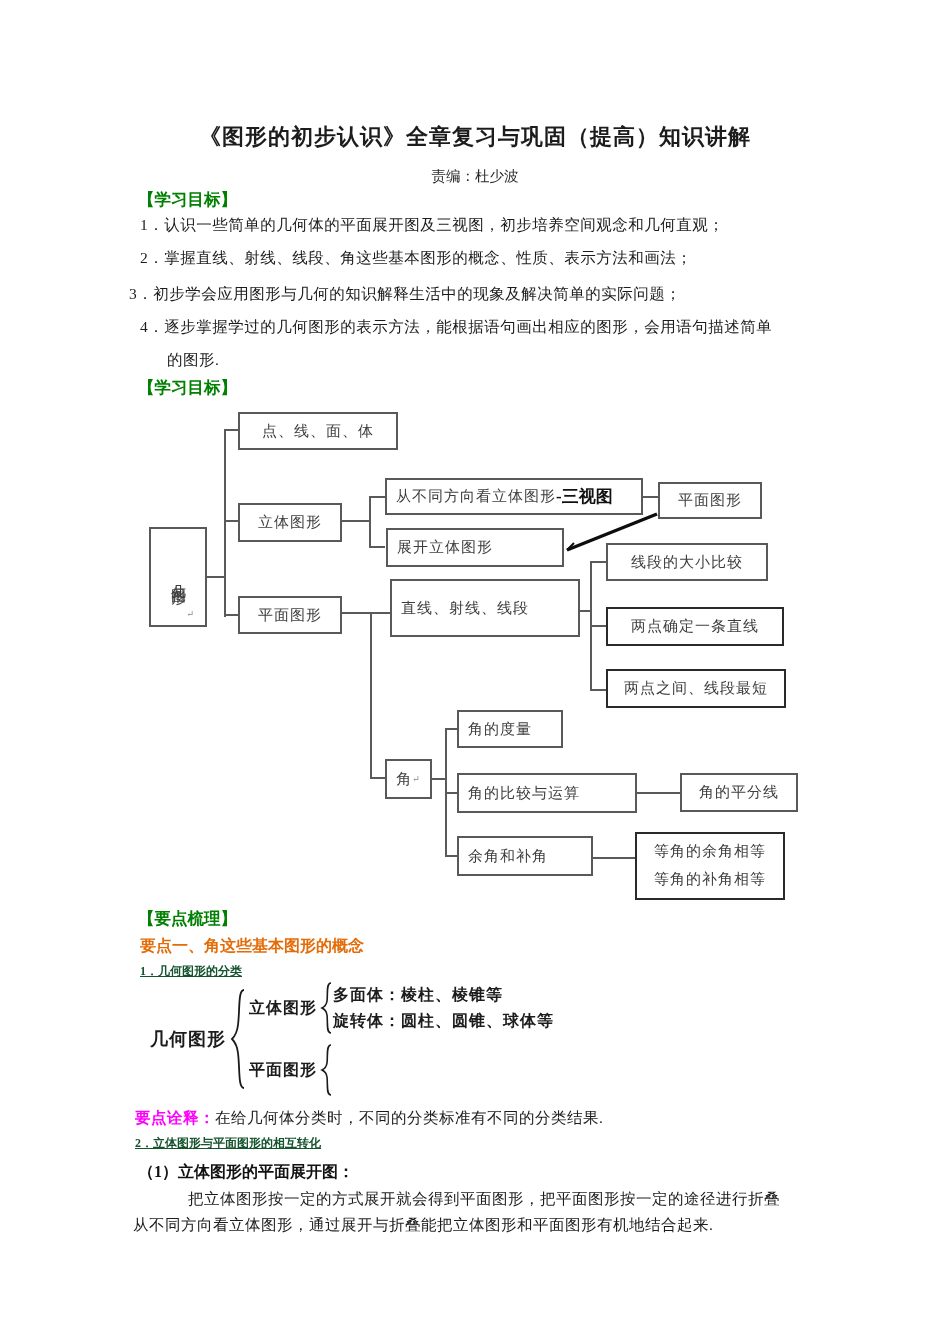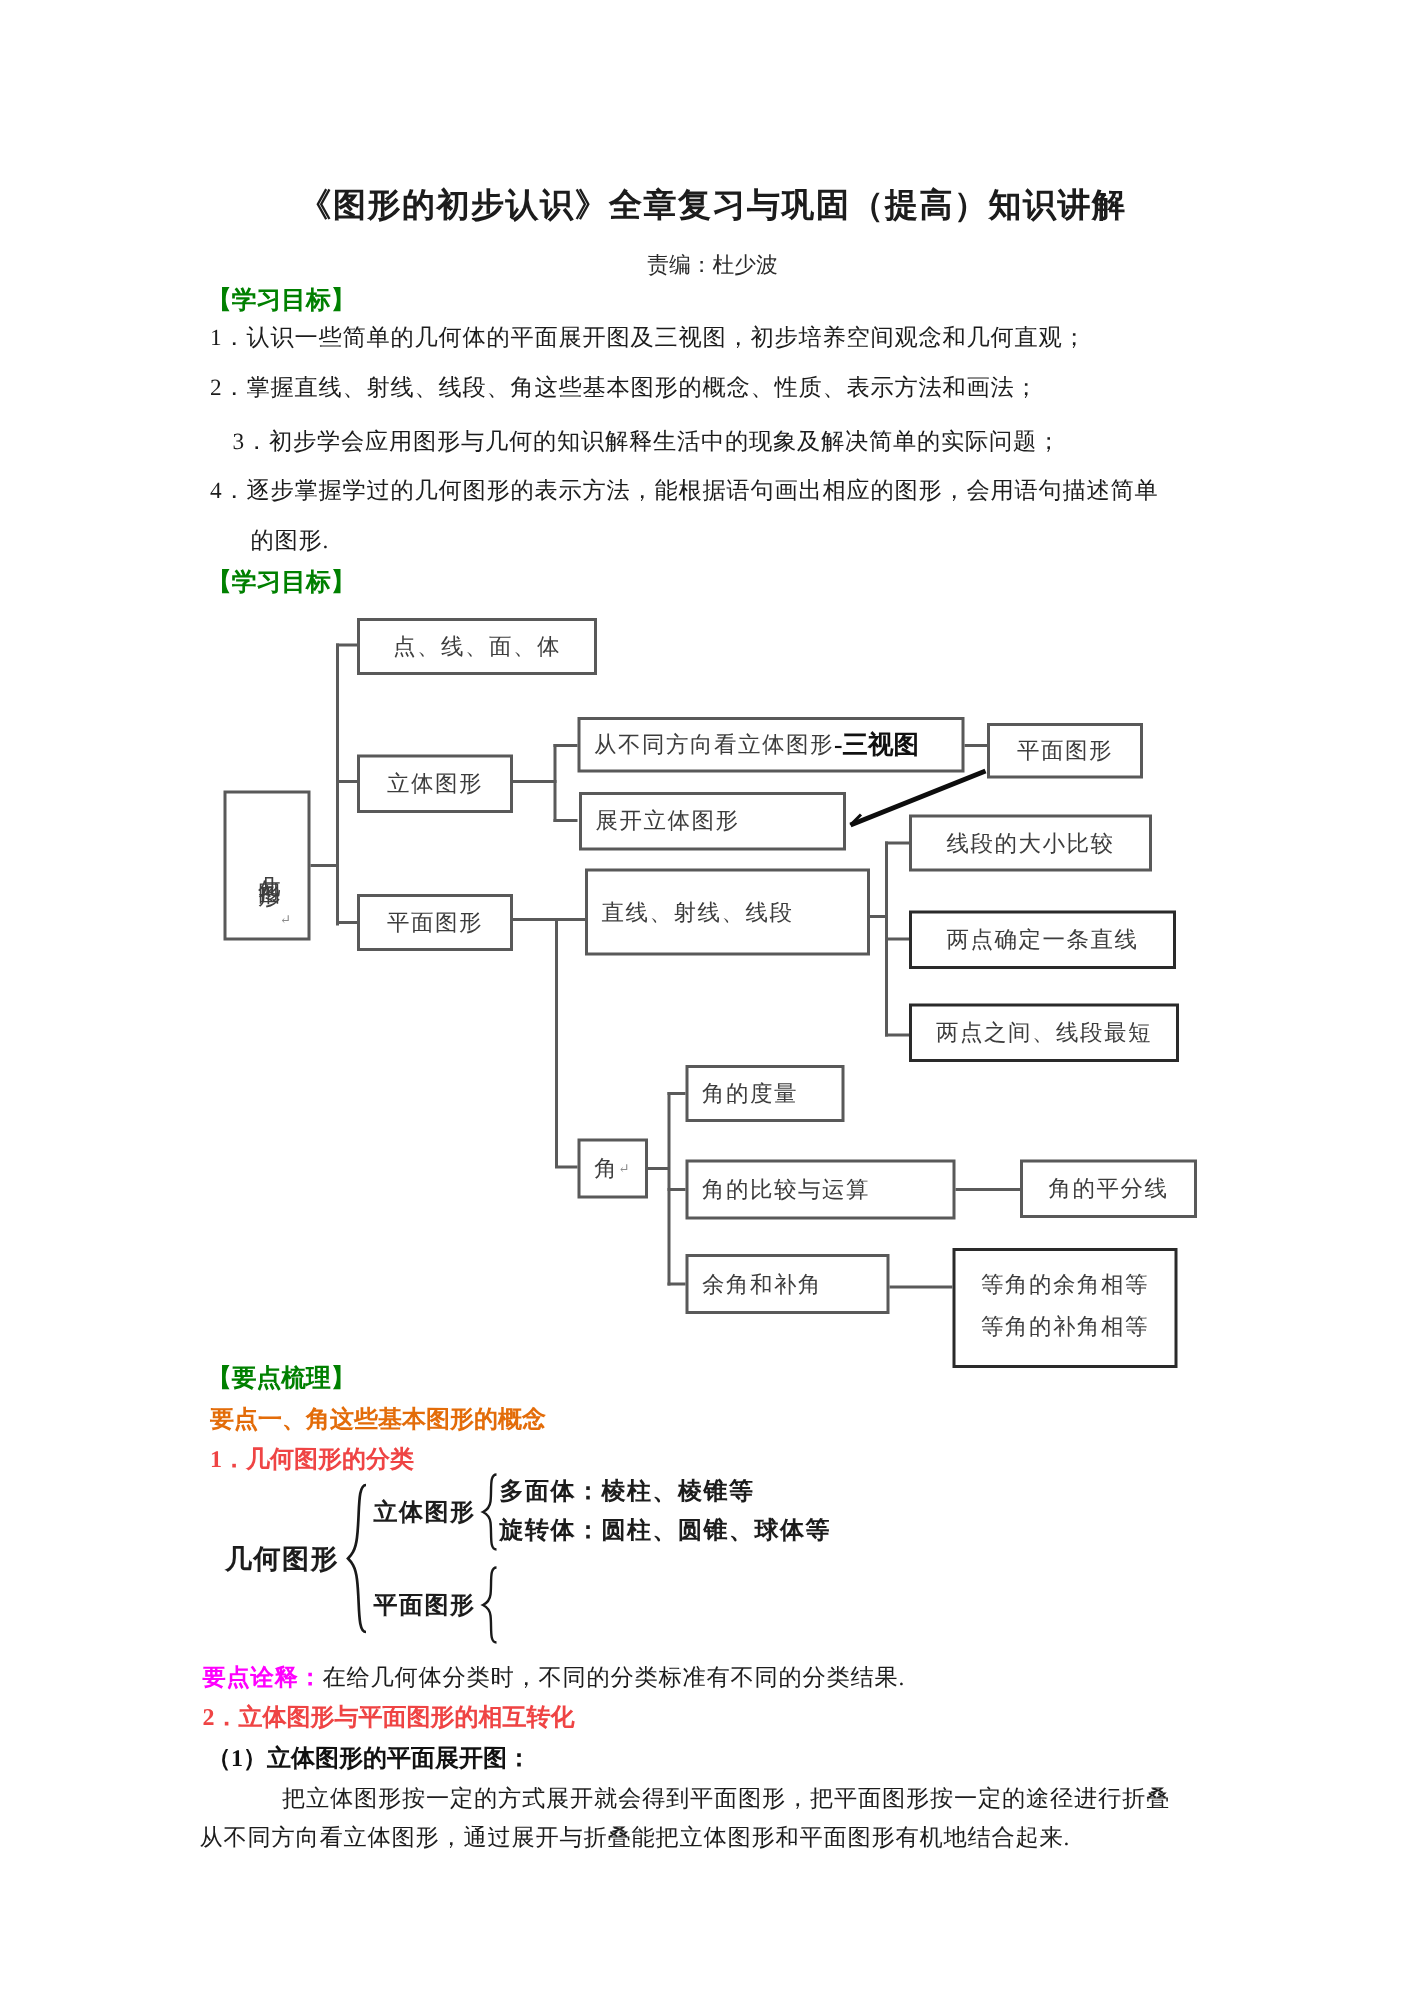--- a/index.html
+++ b/index.html
@@ -4,21 +4,21 @@
 <style>
   * { margin:0; padding:0; box-sizing:border-box; }
   html,body { width:950px; height:1344px; background:#ffffff; }
   body { position:relative; font-family:"Liberation Serif","DejaVu Serif",serif; color:#1c1c1c; overflow:hidden; }
 
   .abs { position:absolute; }
   .doc-title { top:122px; left:0; width:950px; text-align:center; font-size:22px; font-weight:bold; letter-spacing:1px; }
   .editor { top:167px; left:0; width:950px; text-align:center; font-size:14.5px; color:#2b2b2b; }
   .green-h { color:#008000; font-weight:bold; font-size:16.5px; }
   .orange-h { color:#E36C09; font-weight:bold; font-size:16px; }
-  .blue-h { color:#ef4444; font-weight:bold; font-size:16px; }
+  .blue-h { color:#14532d; font-weight:bold; font-size:12px;text-decoration:underline; }
   .black-h { color:#111; font-weight:bold; font-size:16px; }
   .body-line { font-size:15.5px; color:#1c1c1c; letter-spacing:0.5px; }
 
   
   .dbox { position:absolute; border:2px solid #595959; background:#fff; display:flex; align-items:center; justify-content:center; font-size:15px; color:#3d3d3d; letter-spacing:1px; }
   .dbox.dark { border-color:#2a2a2a; }
   .dbox.pad-l { justify-content:flex-start; padding-left:9px; }
   .cline { position:absolute; background:#5a5a5a; }
   .vtext { writing-mode:vertical-rl; text-orientation:upright; letter-spacing:2px; line-height:1; }
   .pmark { font-size:9px; color:#8a8a8a; }
@@ -39,21 +39,21 @@
 </style>
 </head>
 <body>
 
 <div class="abs doc-title">《图形的初步认识》全章复习与巩固（提高）知识讲解</div>
 <div class="abs editor">责编：杜少波</div>
 
 <div class="abs green-h" style="left:138px; top:189px;">【学习目标】</div>
 <div class="abs body-line" style="left:140px; top:215px;">1．认识一些简单的几何体的平面展开图及三视图，初步培养空间观念和几何直观；</div>
 <div class="abs body-line" style="left:140px; top:248px;">2．掌握直线、射线、线段、角这些基本图形的概念、性质、表示方法和画法；</div>
-<div class="abs body-line" style="left:155px; top:284px;">3．初步学会应用图形与几何的知识解释生活中的现象及解决简单的实际问题；</div>
+<div class="abs body-line" style="left:129px; top:284px;">3．初步学会应用图形与几何的知识解释生活中的现象及解决简单的实际问题；</div>
 <div class="abs body-line" style="left:140px; top:317px;">4．逐步掌握学过的几何图形的表示方法，能根据语句画出相应的图形，会用语句描述简单</div>
 <div class="abs body-line" style="left:167px; top:350px;">的图形.</div>
 
 <div class="abs green-h" style="left:138px; top:377px;">【学习目标】</div>
 
 <div class="dbox" style="left:149px; top:527px; width:58px; height:100px;">
   <span class="vtext">几何图形</span>
   <span class="pmark geo-pmark">↵</span>
 </div>
 <div class="dbox" style="left:238px; top:412px; width:160px; height:38px;">
@@ -96,21 +96,21 @@
 </div>
 <div class="dbox pad-l" style="left:457px; top:773px; width:180px; height:40px;">
     <span>角的比较与运算</span>
   </div>
 <div class="dbox" style="left:680px; top:773px; width:118px; height:39px;">
     <span>角的平分线</span>
   </div>
 <div class="dbox pad-l" style="left:457px; top:836px; width:136px; height:40px;">
     <span>余角和补角</span>
   </div>
-<div class="dbox dark" style="left:635px; top:832px; width:150px; height:80px;">
+<div class="dbox dark" style="left:635px; top:832px; width:150px; height:68px;">
   <div class="equal-lines">
     <div>等角的余角相等</div>
     <div>等角的补角相等</div>
   </div>
 </div>
 
 <div class="cline" style="left:207px; top:576px; width:18px; height:2px;"></div>
 <div class="cline" style="left:224px; top:429px; width:2px; height:188px;"></div>
 <div class="cline" style="left:224px; top:429px; width:14px; height:2px;"></div>
 <div class="cline" style="left:224px; top:520px; width:14px; height:2px;"></div>

